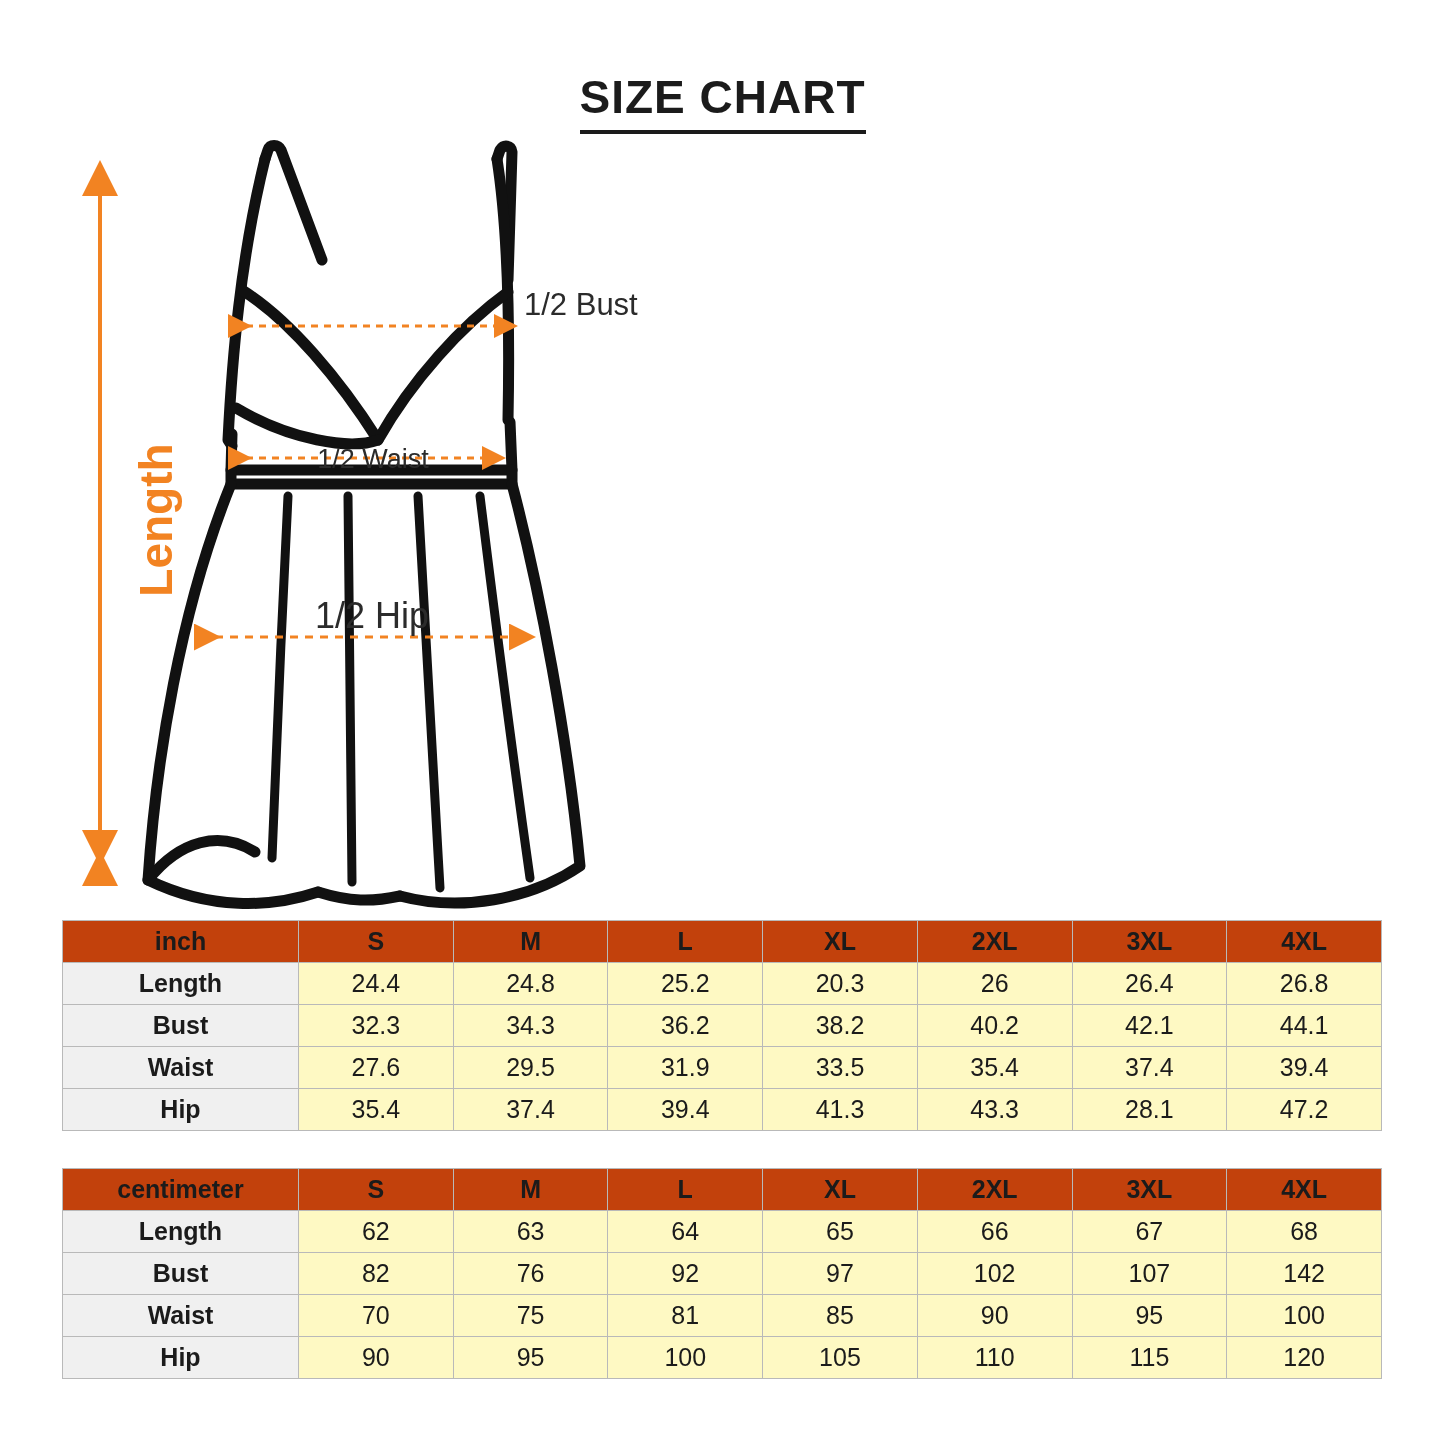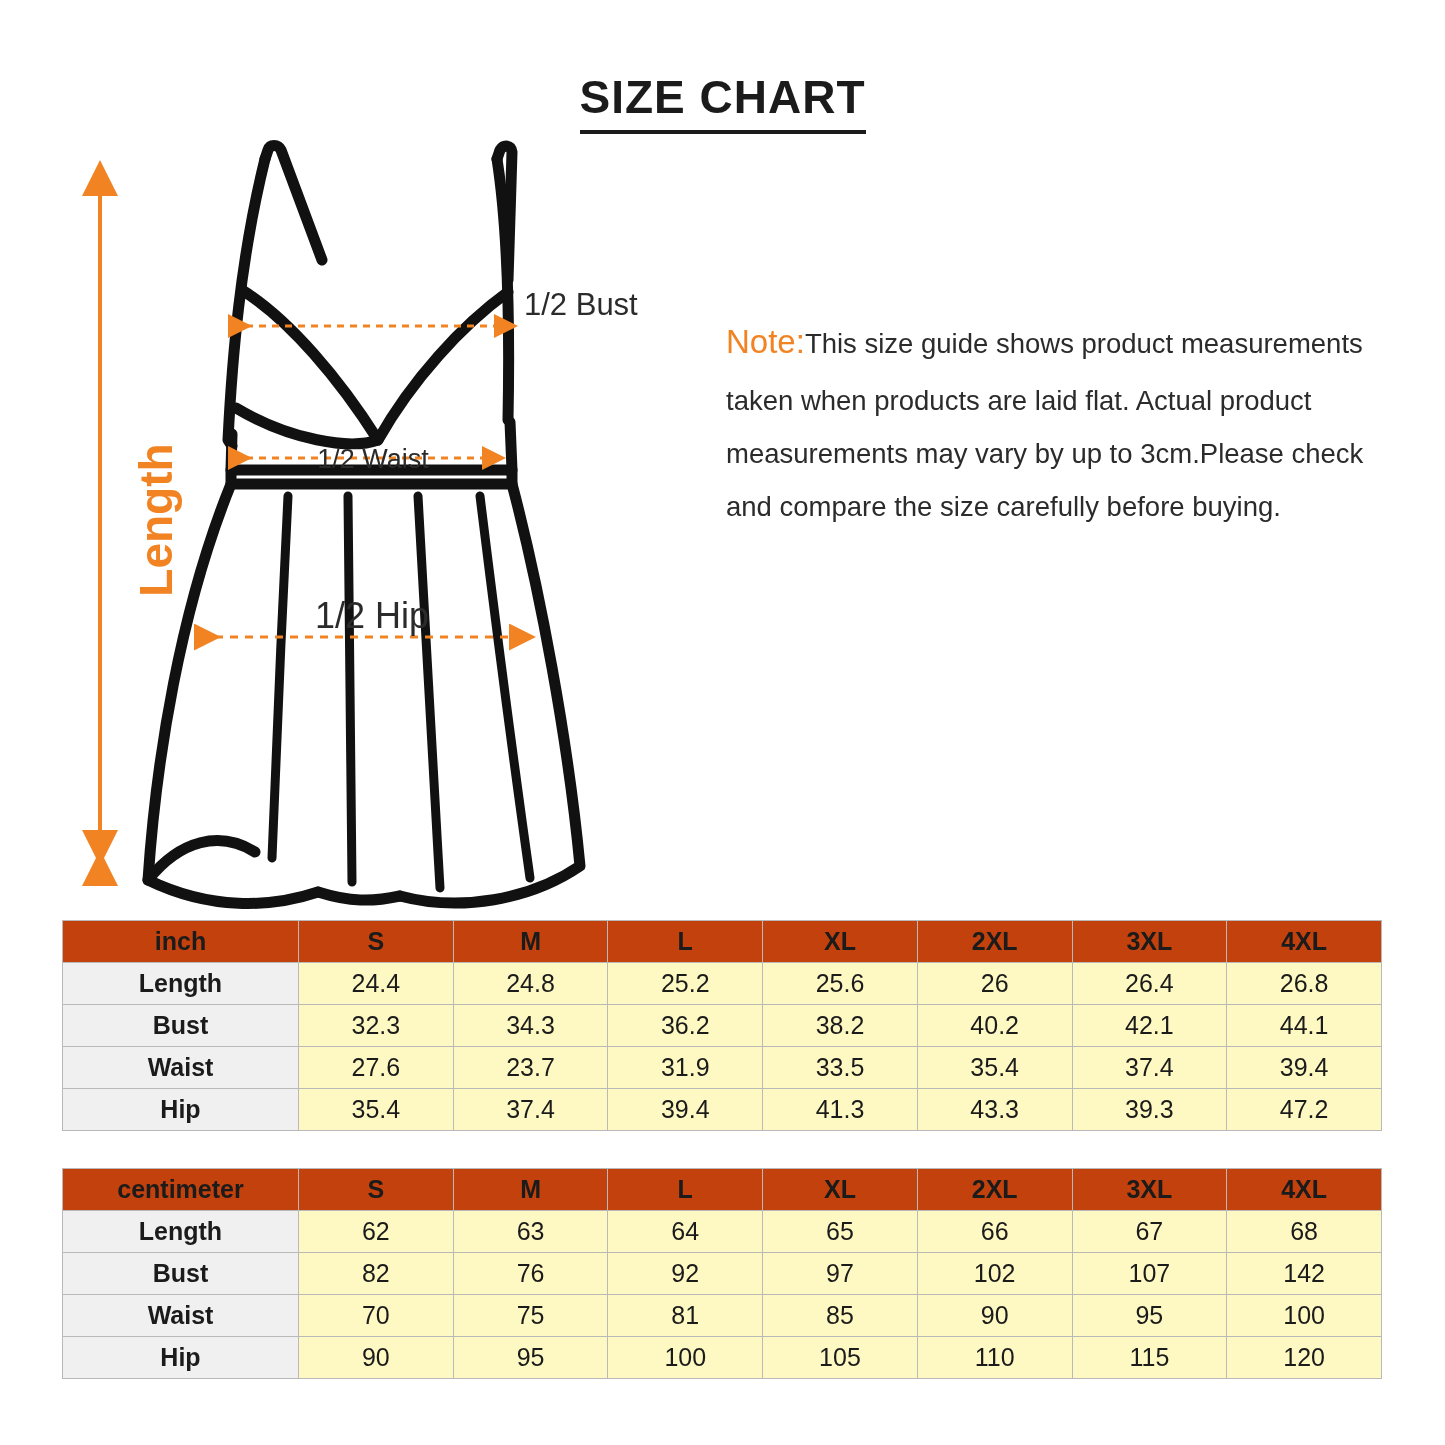--- a/index.html
+++ b/index.html
@@ -137,23 +137,20 @@
       <text x="464" y="175" fill="#2b2b2b" font-family="Liberation Sans, sans-serif" font-size="31">1/2 Bust</text>
 
       <line x1="186" y1="318" x2="440" y2="318" stroke="#f28322" stroke-width="3" stroke-dasharray="7 6" marker-start="url(#arrOs)" marker-end="url(#arrOs)"></line>
       <text x="313" y="328" fill="#2b2b2b" font-family="Liberation Sans, sans-serif" font-size="27" text-anchor="middle">1/2 Waist</text>
 
       <line x1="155" y1="497" x2="470" y2="497" stroke="#f28322" stroke-width="3" stroke-dasharray="8 7" marker-start="url(#arrO)" marker-end="url(#arrO)"></line>
       <text x="312" y="488" fill="#2b2b2b" font-family="Liberation Sans, sans-serif" font-size="36" text-anchor="middle">1/2 Hip</text>
     </svg>
   </div>
 
-  <div class="note">
-    <span class="note-label">Note:</span><span>This size guide shows product measurements taken when products are laid flat. Actual product measurements may vary by up to 3cm.Please check and compare the size carefully before buying.</span>
-  </div>
 
   <table class="tbl" id="inch-table">
     <colgroup>
         <col class="first">
         <col>
         <col>
         <col>
         <col>
         <col>
         <col>
@@ -170,53 +167,53 @@
         <th class="size">3XL</th>
         <th class="size">4XL</th>
       </tr>
     </thead>
     <tbody>
       <tr>
         <td class="rowhead">Length</td>
         <td class="val">24.4</td>
         <td class="val">24.8</td>
         <td class="val">25.2</td>
-        <td class="val">25.6</td>
+        <td class="val">20.3</td>
         <td class="val">26</td>
         <td class="val">26.4</td>
         <td class="val">26.8</td>
       </tr>
       <tr>
         <td class="rowhead">Bust</td>
         <td class="val">32.3</td>
         <td class="val">34.3</td>
         <td class="val">36.2</td>
         <td class="val">38.2</td>
         <td class="val">40.2</td>
         <td class="val">42.1</td>
         <td class="val">44.1</td>
       </tr>
       <tr>
         <td class="rowhead">Waist</td>
         <td class="val">27.6</td>
-        <td class="val">23.7</td>
+        <td class="val">29.5</td>
         <td class="val">31.9</td>
         <td class="val">33.5</td>
         <td class="val">35.4</td>
         <td class="val">37.4</td>
         <td class="val">39.4</td>
       </tr>
       <tr>
         <td class="rowhead">Hip</td>
         <td class="val">35.4</td>
         <td class="val">37.4</td>
         <td class="val">39.4</td>
         <td class="val">41.3</td>
         <td class="val">43.3</td>
-        <td class="val">39.3</td>
+        <td class="val">28.1</td>
         <td class="val">47.2</td>
       </tr>
     </tbody>
   </table>
 
   <table class="tbl" id="cm-table">
     <colgroup>
         <col class="first">
         <col>
         <col>

